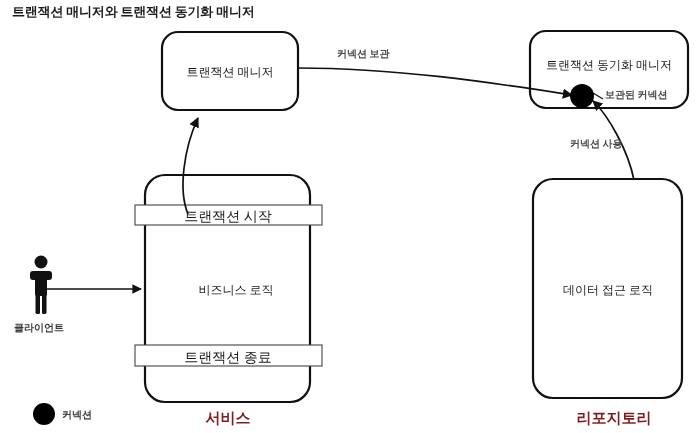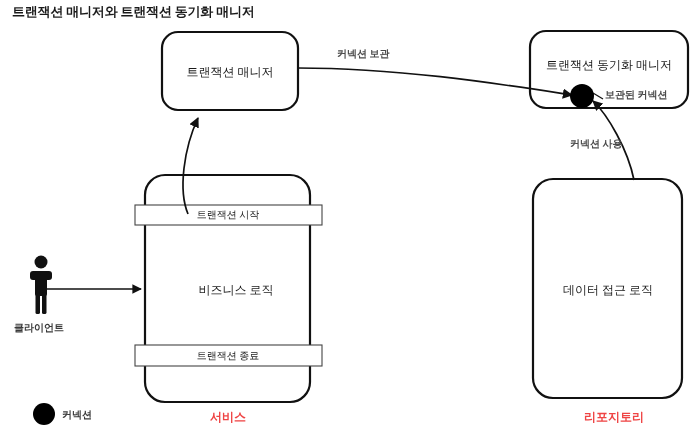--- a/index.html
+++ b/index.html
@@ -34,36 +34,36 @@
   }
   .node-label {
     position: absolute;
     font-size: 12px;
     color: #1a1a1a;
     text-align: center;
     white-space: nowrap;
   }
   .caption-label {
     position: absolute;
-    font-size: 12px;
+    font-size: 15px;
     font-weight: bold;
-    color: #ef4444;
+    color: #7f1d1d;
     text-align: left;
     white-space: nowrap;
   }
   .edge-label {
     position: absolute;
     font-size: 10px;
     font-weight: bold;
     color: #4a4a4a;
     white-space: nowrap;
   }
   .band-label {
     position: absolute;
-    font-size: 10px;
+    font-size: 14px;
     color: #1a1a1a;
     text-align: left;
     white-space: nowrap;
   }
   .legend-label {
     position: absolute;
     font-size: 10px;
     font-weight: bold;
     color: #3a3a3a;
     white-space: nowrap;

